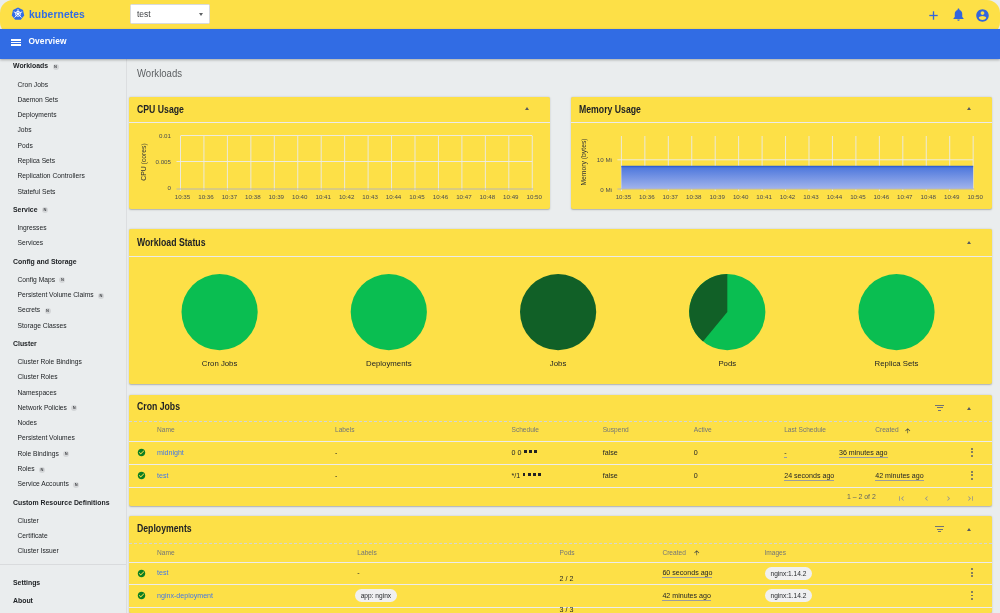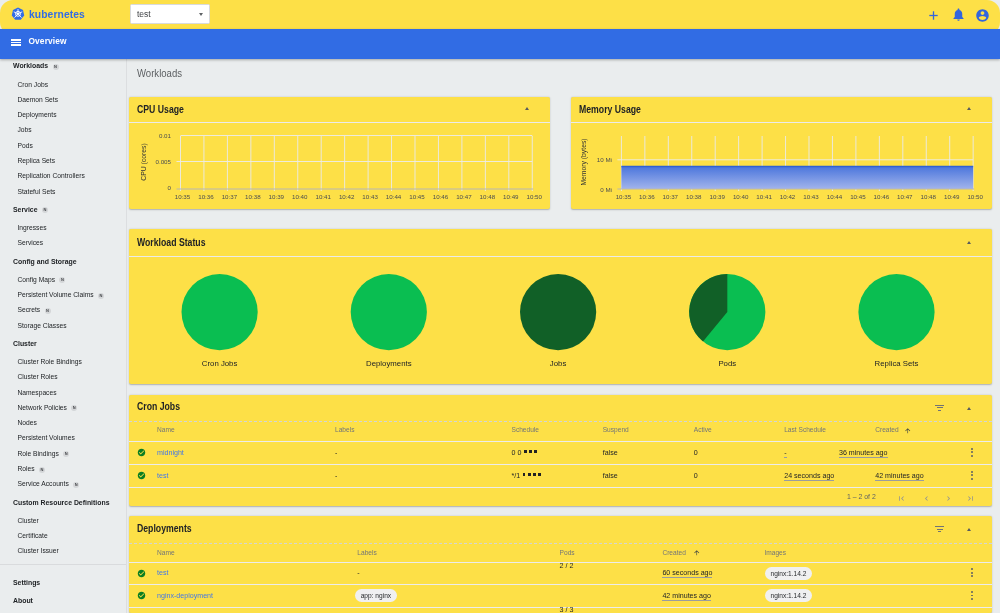--- a/index.html
+++ b/index.html
@@ -340,21 +340,21 @@
   <svg class="abs" style="left:7.5px;top:52.5px" width="9" height="9" viewBox="0 0 24 24">
       <path d="M12 2C6.48 2 2 6.48 2 12s4.48 10 10 10 10-4.48 10-10S17.52 2 12 2zm-2 15l-5-5 1.41-1.41L10 14.17l7.59-7.59L19 8l-9 9z" fill="#0b7e23"></path>
     </svg>
   <svg class="abs" style="left:7.5px;top:75.3px" width="9" height="9" viewBox="0 0 24 24">
       <path d="M12 2C6.48 2 2 6.48 2 12s4.48 10 10 10 10-4.48 10-10S17.52 2 12 2zm-2 15l-5-5 1.41-1.41L10 14.17l7.59-7.59L19 8l-9 9z" fill="#0b7e23"></path>
     </svg>
   <div class="td link" style="left:28px;top:52.9px">test</div>
   <div class="td link" style="left:28px;top:75.7px">nginx-deployment</div>
   <div class="td" style="left:228.3px;top:52.9px">-</div>
   <div class="chip" style="left:225.7px;top:73.2px">app: nginx</div>
-  <div class="td" style="left:430.6px;top:46px">2 / 2</div>
+  <div class="td" style="left:430.6px;top:59px">2 / 2</div>
   <div class="td" style="left:430.6px;top:90px">3 / 3</div>
   <div class="td" style="left:533.4px;top:52.9px"><span class="ul">60 seconds ago</span></div>
   <div class="td" style="left:533.4px;top:75.7px"><span class="ul">42 minutes ago</span></div>
   <div class="chip" style="left:635.5px;top:50.5px">nginx:1.14.2</div>
   <div class="chip" style="left:635.5px;top:73.2px">nginx:1.14.2</div>
   <div class="dots" style="left:842px;top:52.4px">
       <div></div>
       <div></div>
       <div></div>
     </div>

